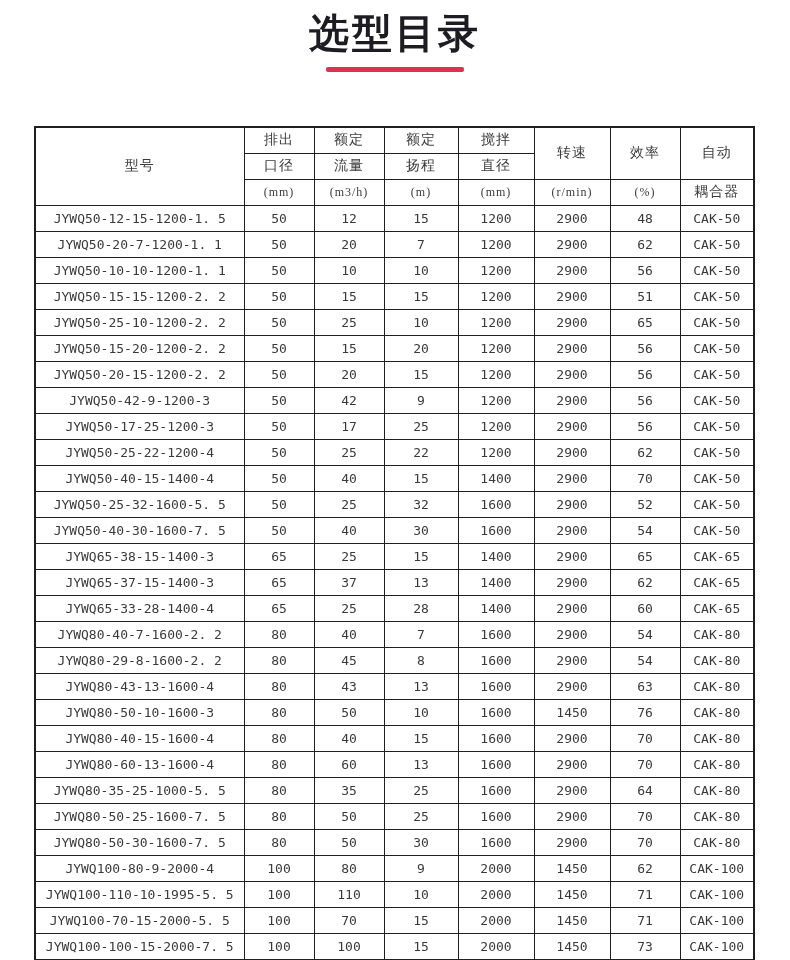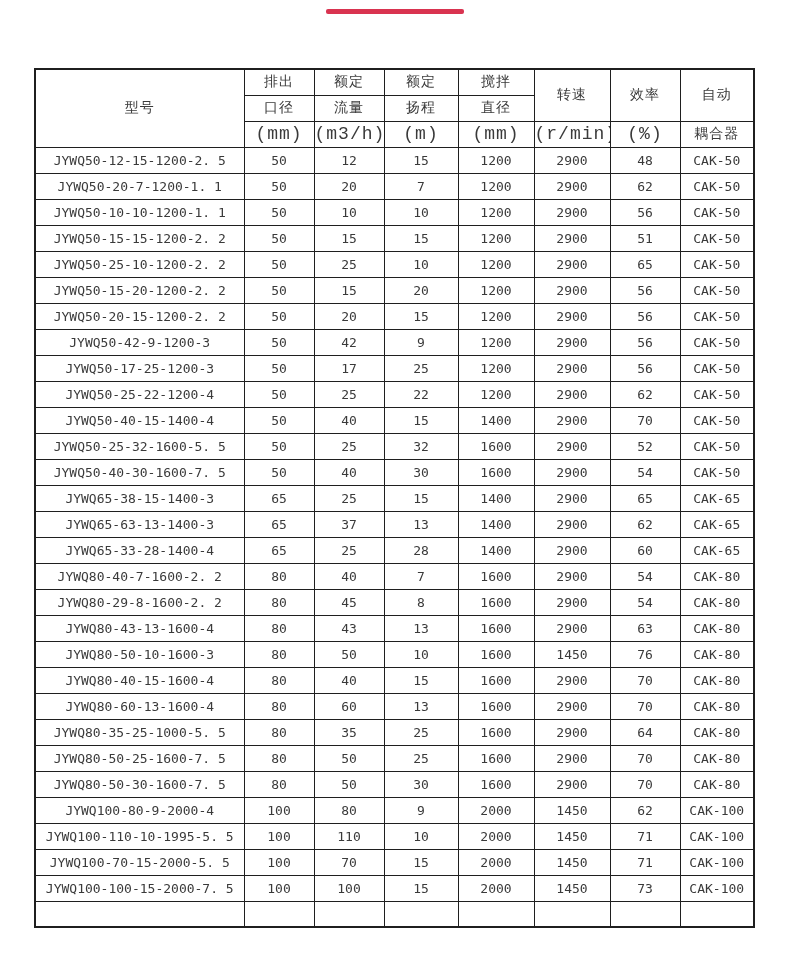--- a/index.html
+++ b/index.html
@@ -53,22 +53,22 @@
     overflow: hidden;
   }
   table.catalog { border: 2px solid #1f1f1f; }
   thead th {
     height: 26px;
     font-size: 14px;
     color: #3f3f3f;
     letter-spacing: 1px;
   }
   thead th.unit {
-    font-family: Liberation Mono, monospace;
-    font-size: 18px;
+    font-family: Liberation Serif, serif;
+    font-size: 12px;
     letter-spacing: 1px;
   }
   tbody td {
     height: 26px;
     font-family: "DejaVu Sans Mono", "Liberation Mono", monospace;
     font-size: 13px;
     color: #3f3f3f;
   }
   tbody td.model { letter-spacing: 0; }
   
@@ -78,20 +78,21 @@
   col.c-head  { width: 74px; }
   col.c-mix   { width: 76px; }
   col.c-speed { width: 76px; }
   col.c-eff   { width: 70px; }
   col.c-auto  { width: 74px; }
 </style>
 </head>
 <body>
 
 <div class="page">
+  <h1 class="page-title">选型目录</h1>
   <div class="title-underline"></div>
 
   <table class="catalog">
     <colgroup>
       <col class="c-model">
         <col class="c-out">
         <col class="c-flow">
         <col class="c-head">
       <col class="c-mix">
         <col class="c-speed">
@@ -120,21 +121,21 @@
         <th class="unit">(m3/h)</th>
         <th class="unit">(m)</th>
         <th class="unit">(mm)</th>
         <th class="unit">(r/min)</th>
         <th class="unit">(%)</th>
         <th>耦合器</th>
       </tr>
     </thead>
     <tbody id="table-body">
         <tr>
-          <td class="model">JYWQ50-12-15-1200-2. 5</td>
+          <td class="model">JYWQ50-12-15-1200-1. 5</td>
           <td>50</td>
           <td>12</td>
           <td>15</td>
           <td>1200</td>
           <td>2900</td>
           <td>48</td>
           <td>CAK-50</td>
         </tr>
         <tr>
           <td class="model">JYWQ50-20-7-1200-1. 1</td>
@@ -260,21 +261,21 @@
           <td class="model">JYWQ65-38-15-1400-3</td>
           <td>65</td>
           <td>25</td>
           <td>15</td>
           <td>1400</td>
           <td>2900</td>
           <td>65</td>
           <td>CAK-65</td>
         </tr>
         <tr>
-          <td class="model">JYWQ65-63-13-1400-3</td>
+          <td class="model">JYWQ65-37-15-1400-3</td>
           <td>65</td>
           <td>37</td>
           <td>13</td>
           <td>1400</td>
           <td>2900</td>
           <td>62</td>
           <td>CAK-65</td>
         </tr>
         <tr>
           <td class="model">JYWQ65-33-28-1400-4</td>

